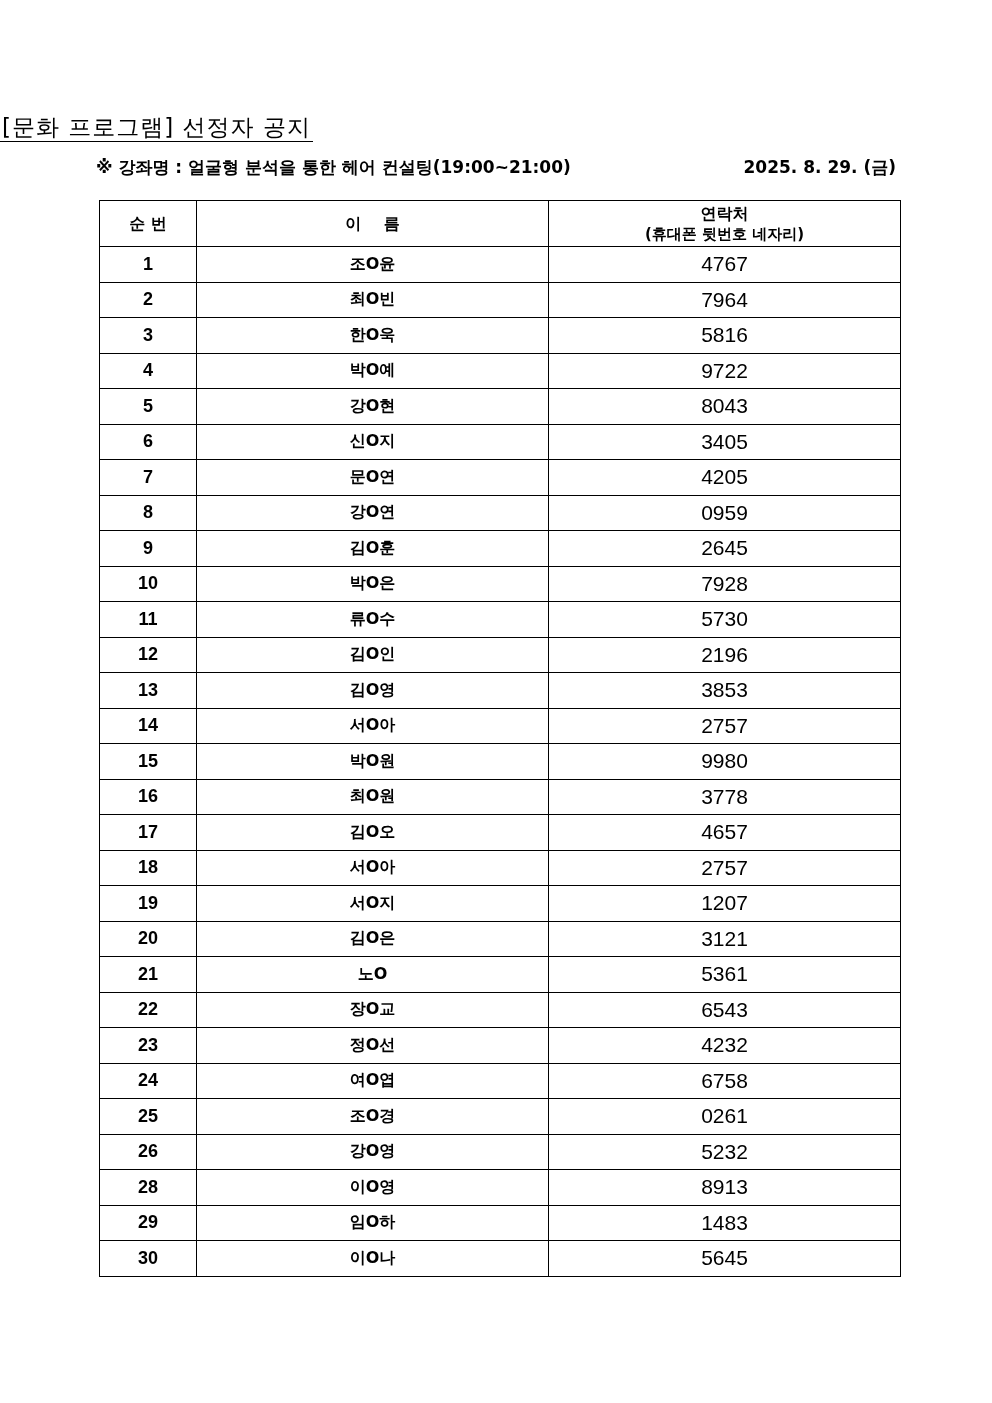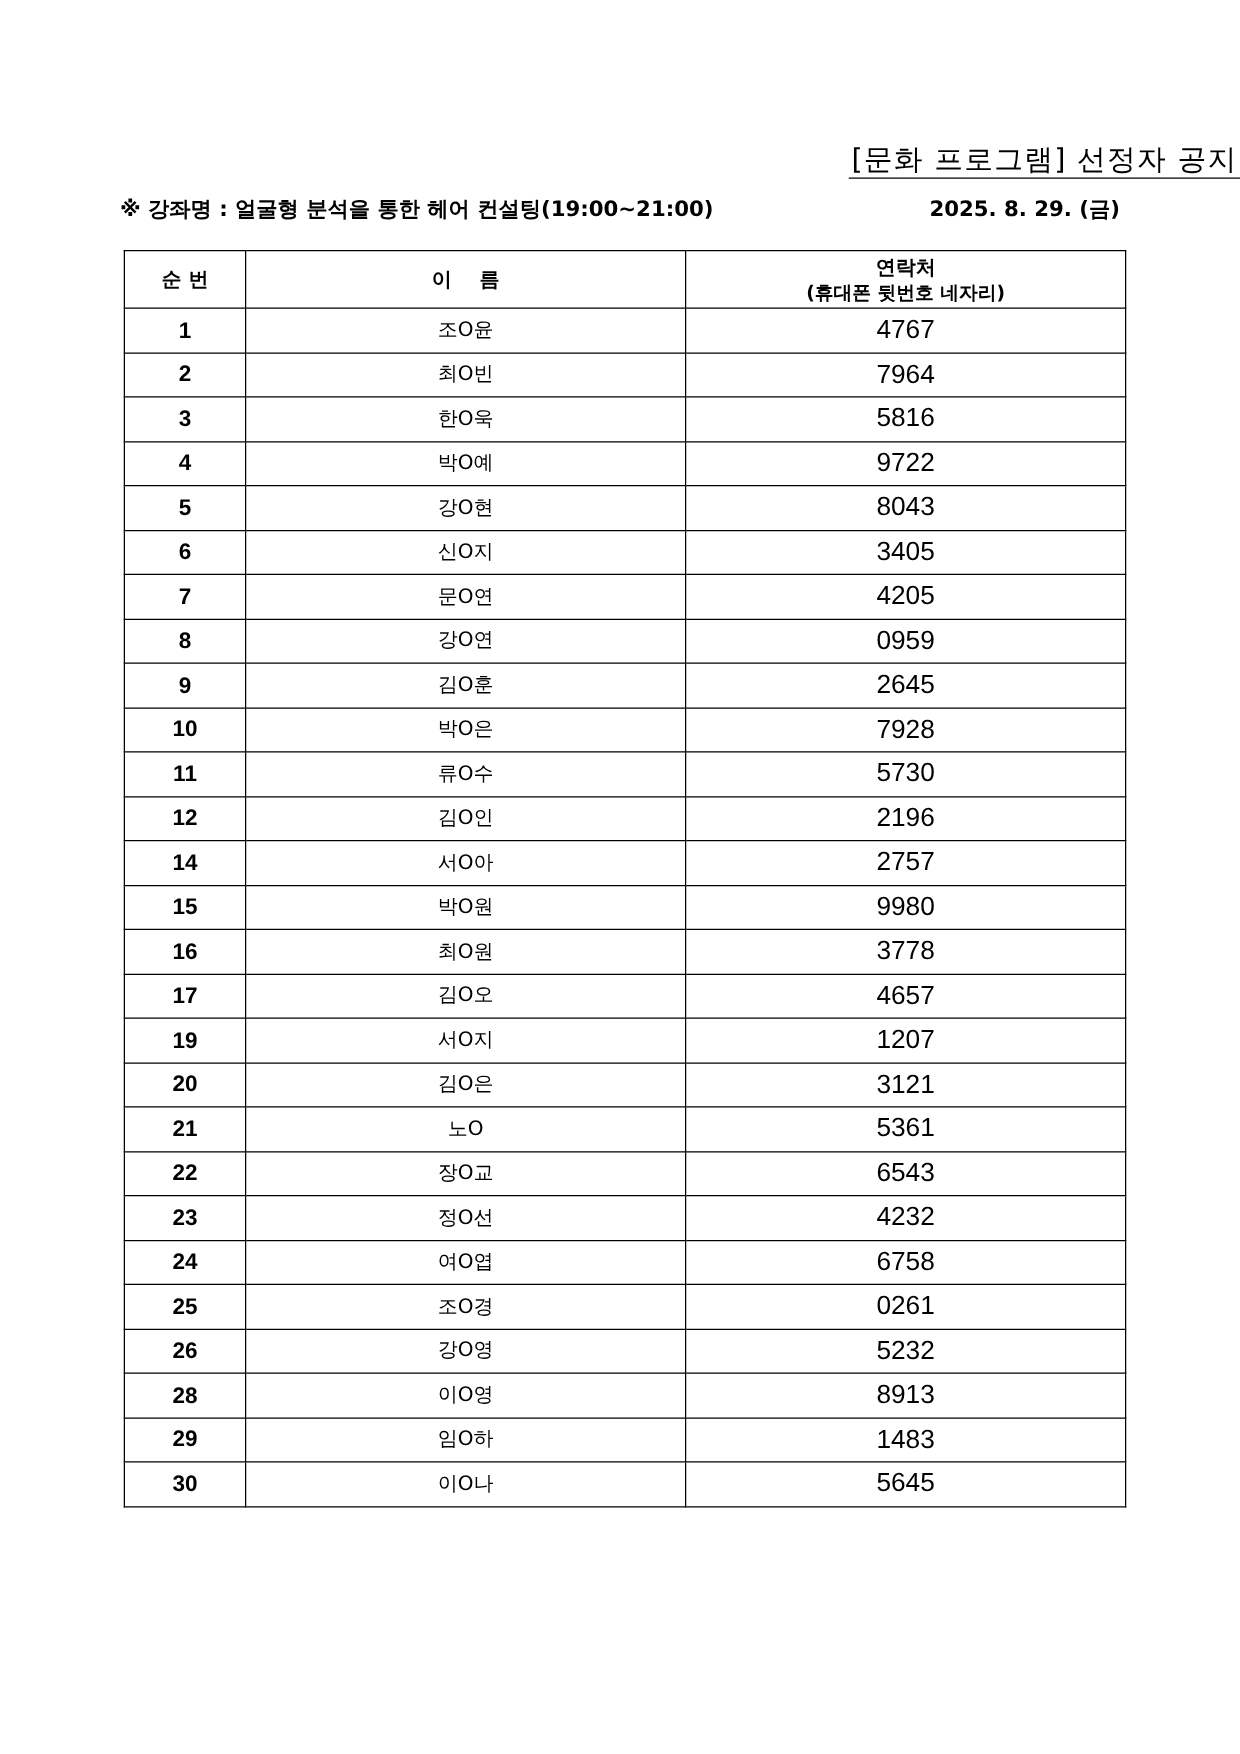--- a/index.html
+++ b/index.html
@@ -1,38 +1,38 @@
 <!DOCTYPE html>
 <html><head>
 <meta charset="utf-8">
 <style>
   html, body { margin: 0; padding: 0; background: #ffffff; }
   body { width: 992px; height: 1403px; position: relative; font-family: "DejaVu Sans", "Liberation Sans", sans-serif; color: #000; }
   .title {
-    position: absolute; left: 0; top: 112px; width: 992px; text-align: right;
+    position: absolute; left: 0; top: 112px; width: 992px; text-align: left;
     font-size: 23px; font-weight: normal; letter-spacing: 1px;
   }
   .title span { border-bottom: 1.5px solid #000; padding: 0 2px 1px 2px; }
   .subline {
     position: absolute; left: 96px; top: 156px; width: 804px; height: 24px;
     font-size: 17px; font-weight: bold;
   }
   .subline .course { position: absolute; left: 0; top: 0; }
   .subline .date { position: absolute; right: 4px; top: 0; }
   table.list {
     position: absolute; left: 99px; top: 200px; width: 801px;
     border-collapse: collapse; table-layout: fixed;
   }
   table.list th, table.list td {
     border: 1px solid #000; text-align: center; vertical-align: middle; padding: 0;
   }
   table.list th { height: 45px; font-weight: bold; font-size: 16px; line-height: 20px; }
   table.list td { height: 34.5px; font-size: 16px; }
   table.list td.no { font-weight: bold; font-family: "Liberation Sans", sans-serif; font-size: 18px; }
-  table.list td.name { font-weight: normal; }
+  table.list td.name { font-weight: bold; }
   table.list td.phone { font-family: "Liberation Sans", sans-serif; font-size: 21px; }
   .col1 { width: 97px; } .col2 { width: 352px; } .col3 { width: 352px; }
   .hdr-sub { font-size: 15px; }
 </style>
 </head>
 <body>
 
 <div class="title">
   <span>[문화 프로그램] 선정자 공지</span>
 </div>
@@ -113,40 +113,50 @@
         <td class="no">11</td>
         <td class="name">류O수</td>
         <td class="phone">5730</td>
       </tr>
       <tr>
         <td class="no">12</td>
         <td class="name">김O인</td>
         <td class="phone">2196</td>
       </tr>
       <tr>
+        <td class="no">13</td>
+        <td class="name">김O영</td>
+        <td class="phone">3853</td>
+      </tr>
+      <tr>
         <td class="no">14</td>
         <td class="name">서O아</td>
         <td class="phone">2757</td>
       </tr>
       <tr>
         <td class="no">15</td>
         <td class="name">박O원</td>
         <td class="phone">9980</td>
       </tr>
       <tr>
         <td class="no">16</td>
         <td class="name">최O원</td>
         <td class="phone">3778</td>
       </tr>
       <tr>
         <td class="no">17</td>
         <td class="name">김O오</td>
         <td class="phone">4657</td>
       </tr>
       <tr>
+        <td class="no">18</td>
+        <td class="name">서O아</td>
+        <td class="phone">2757</td>
+      </tr>
+      <tr>
         <td class="no">19</td>
         <td class="name">서O지</td>
         <td class="phone">1207</td>
       </tr>
       <tr>
         <td class="no">20</td>
         <td class="name">김O은</td>
         <td class="phone">3121</td>
       </tr>
       <tr>

